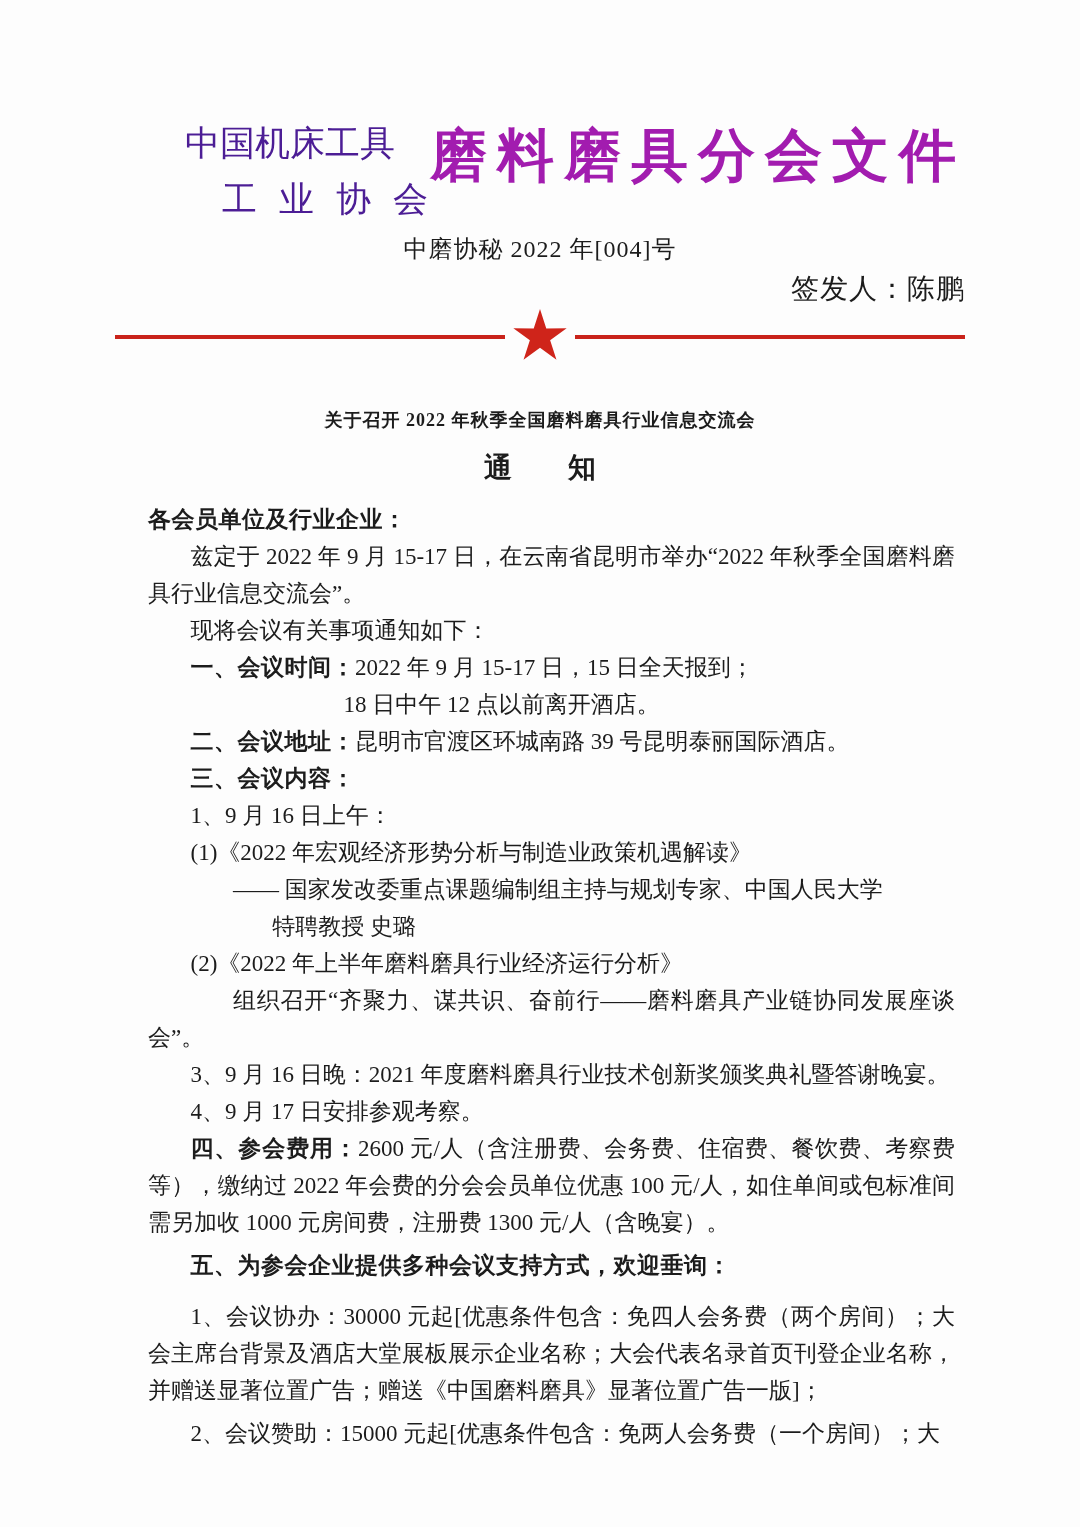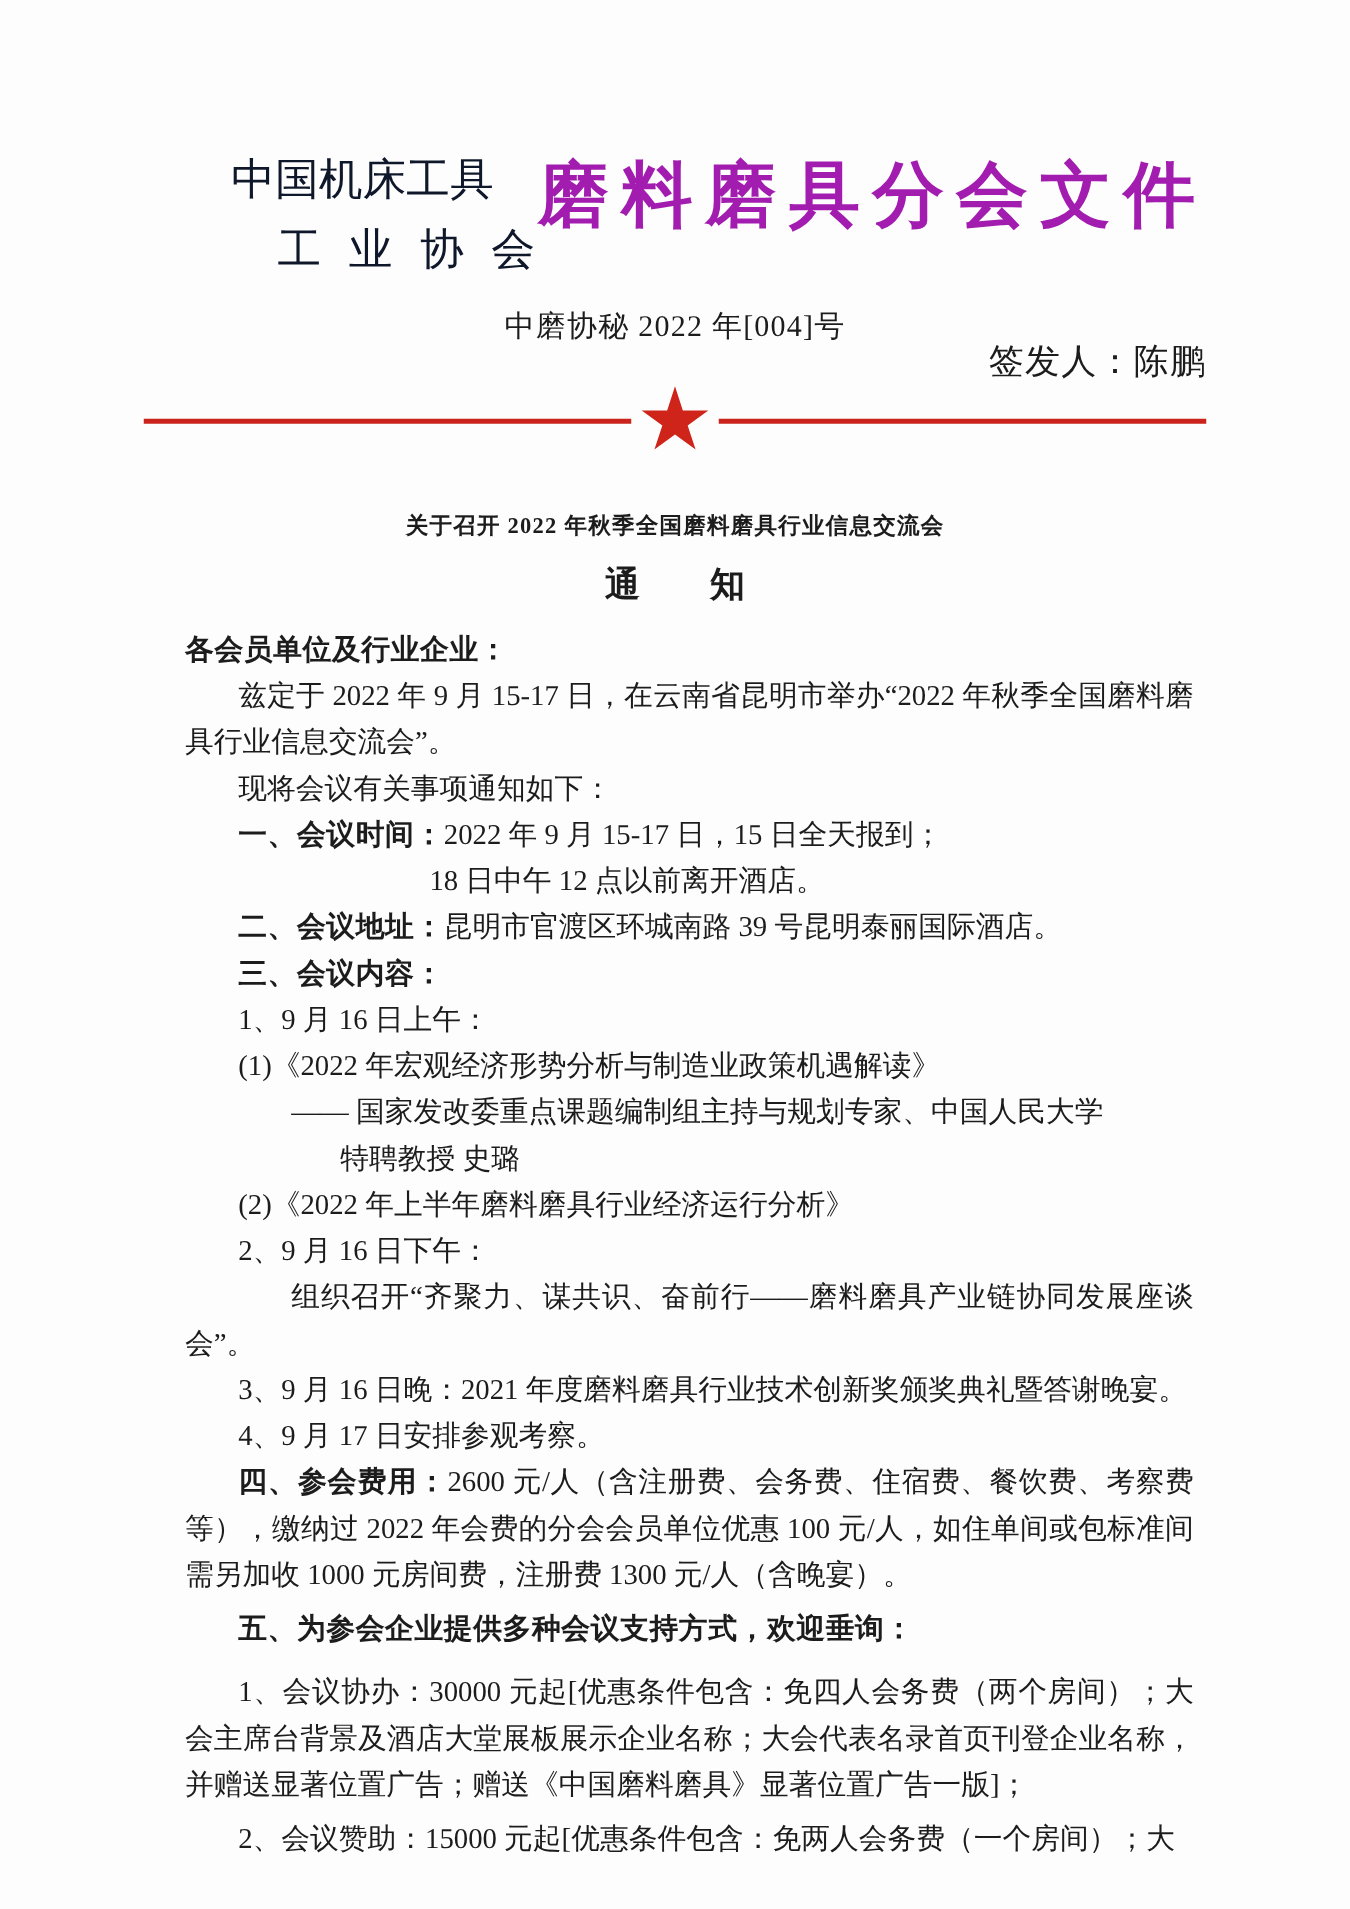--- a/index.html
+++ b/index.html
@@ -9,32 +9,32 @@
     font-family:"Liberation Serif","DejaVu Serif",serif;
     color:#1c1c1c;
     overflow:hidden;
   }
   .page { position:relative; width:1080px; height:1527px; background:#fdfdfd; }
 
   
   .letterhead { position:relative; height:308px; }
   .org {
     position:absolute; left:185px; top:116px; width:208px;
-    color:#0f172a; font-size:35px; line-height:56px; font-weight:500;
+    color:#4c1d95; font-size:35px; line-height:56px; font-weight:500;
     text-align:left; white-space:nowrap;
   }
   .org-line1 { letter-spacing:0px; }
   .org-line2 { letter-spacing:22px; margin-right:-22px;margin-left:37px; }
   .banner {
     position:absolute; left:430px; top:118px;
     color:#a21caf; font-size:57px; font-weight:700;
     letter-spacing:10px; white-space:nowrap;
   }
   .doc-number {
-    position:absolute; top:245px; left:0; width:100%;
+    position:absolute; top:233px; left:0; width:100%;
     text-align:center; font-size:24px; letter-spacing:1px;
   }
   .issuer {
     position:absolute; top:270px; right:115px;
     font-size:28px; letter-spacing:1px;margin-left:44px;
   }
 
   
   .rule {
     display:flex; align-items:center;
@@ -122,21 +122,20 @@
 
     <p class="ind2">(1)《2022 年宏观经济形势分析与制造业政策机遇解读》</p>
 
     <p class="ind37">—— 国家发改委重点课题编制组主持与规划专家、中国人民大学</p>
 
     <p class="ind54">特聘教授 史璐</p>
 
     <p class="ind2">(2)《2022 年上半年磨料磨具行业经济运行分析》</p>
 
 
-    <p class="ind2">2、9 月 16 日下午：</p>
 
     <p class="ind37">组织召开“齐聚力、谋共识、奋前行——磨料磨具产业链协同发展座谈会”。</p>
 
     <p class="ind2">3、9 月 16 日晚：2021 年度磨料磨具行业技术创新奖颁奖典礼暨答谢晚宴。</p>
 
     <p class="ind2">4、9 月 17 日安排参观考察。</p>
 
     <p class="ind2"><span class="bold-sans">四、参会费用：</span><span>2600 元/人（含注册费、会务费、住宿费、餐饮费、考察费等），缴纳过 2022 年会费的分会会员单位优惠 100 元/人，如住单间或包标准间需另加收 1000 元房间费，注册费 1300 元/人（含晚宴）。</span></p>
 
     <p class="ind2 bold-sans gap-sm">五、为参会企业提供多种会议支持方式，欢迎垂询：</p>

